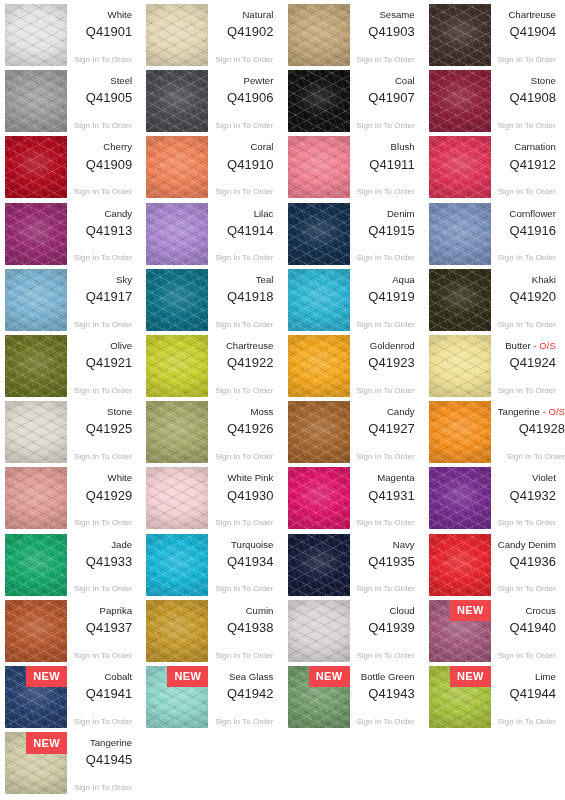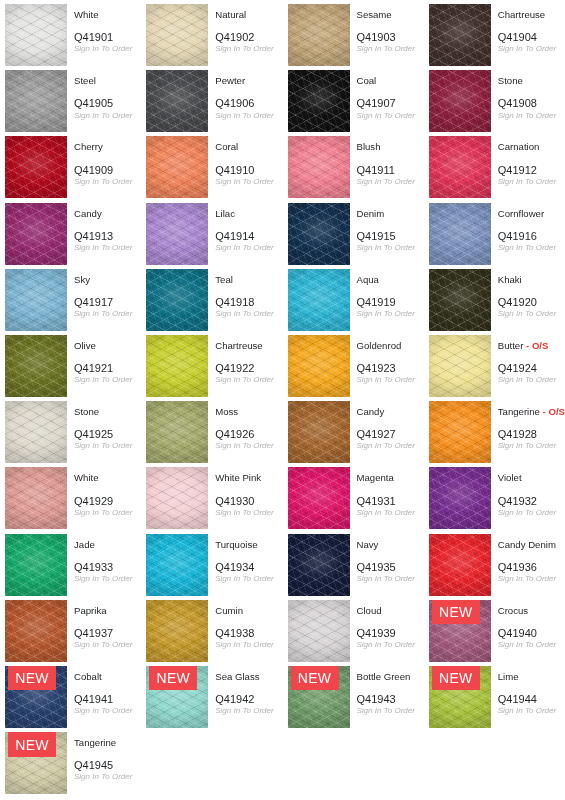--- a/index.html
+++ b/index.html
@@ -44,53 +44,54 @@
       repeating-linear-gradient(72deg,
         rgba(255,255,255,0.08) 0px, rgba(255,255,255,0.08) 1px,
         rgba(0,0,0,0.00) 1px, rgba(0,0,0,0.00) 6px),
       radial-gradient(ellipse 70% 55% at 50% 45%,
         rgba(255,255,255,0.16) 0%, rgba(0,0,0,0.00) 55%,
         rgba(0,0,0,0.13) 100%);
   }
   .new-badge {
     position: absolute;
     top: 0;
-    right: 11px;
+    right: 0;
     background: #f0464b;
     color: #ffffff;
-    font-size: 14px;
-    font-weight: normal;
+    font-size: 11px;
+    font-weight: bold;
     letter-spacing: 0.4px;
     line-height: 1;
     padding: 5.5px 7px 5px 7px;
   }
   .swatch-info {
     padding-top: 5px;
     min-width: 0;
+    text-align: right;
   }
   .swatch-name {
     font-size: 9.6px;
     color: #25282b;
     line-height: 1.28;
     white-space: nowrap;
   }
   .oos-tag {
     color: #e8342b;
-    font-weight: bold;
+    font-weight: normal;
   }
   .swatch-code {
-    font-size: 11px;
+    font-size: 13px;
     color: #25282b;
     line-height: 1.28;
-    margin-top: 9px;
+    margin-top: 3px;
   }
   .signin-note {
     font-size: 8px;
     color: #b3b3b3;
-    font-style: italic;
+    margin-top: 14px;
     white-space: nowrap;
   }
 </style>
 </head>
 <body>
 
 <div id="swatch-grid">
     <div class="swatch-cell">
       <div class="swatch-thumb" style="--c: #e3e3e1;"></div>
       <div class="swatch-info">

